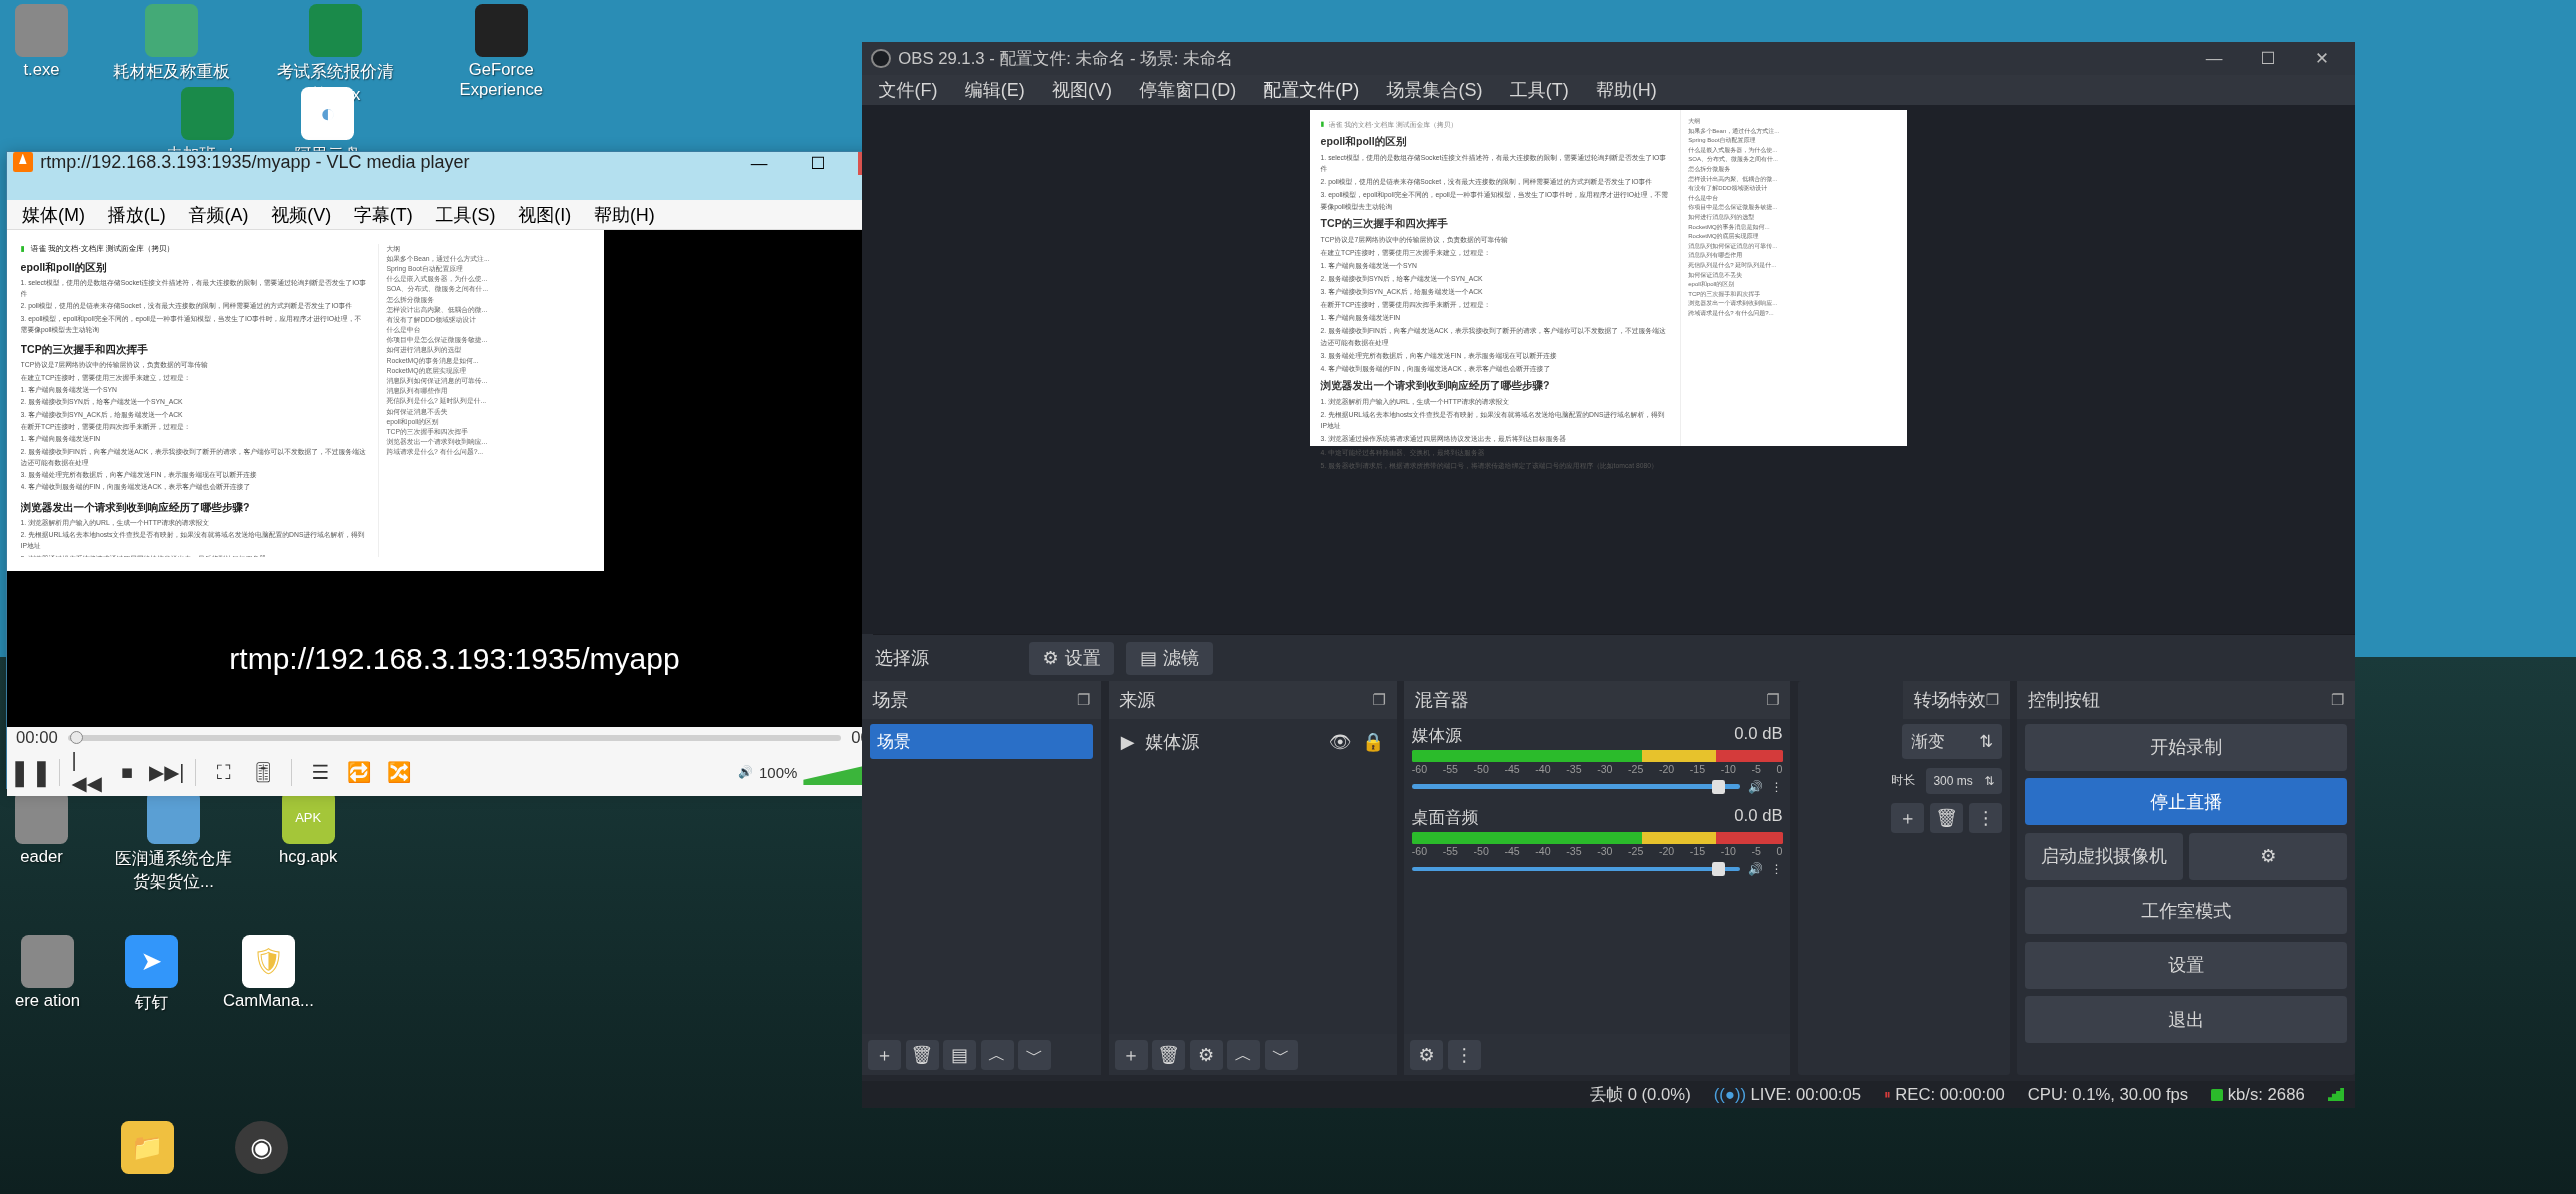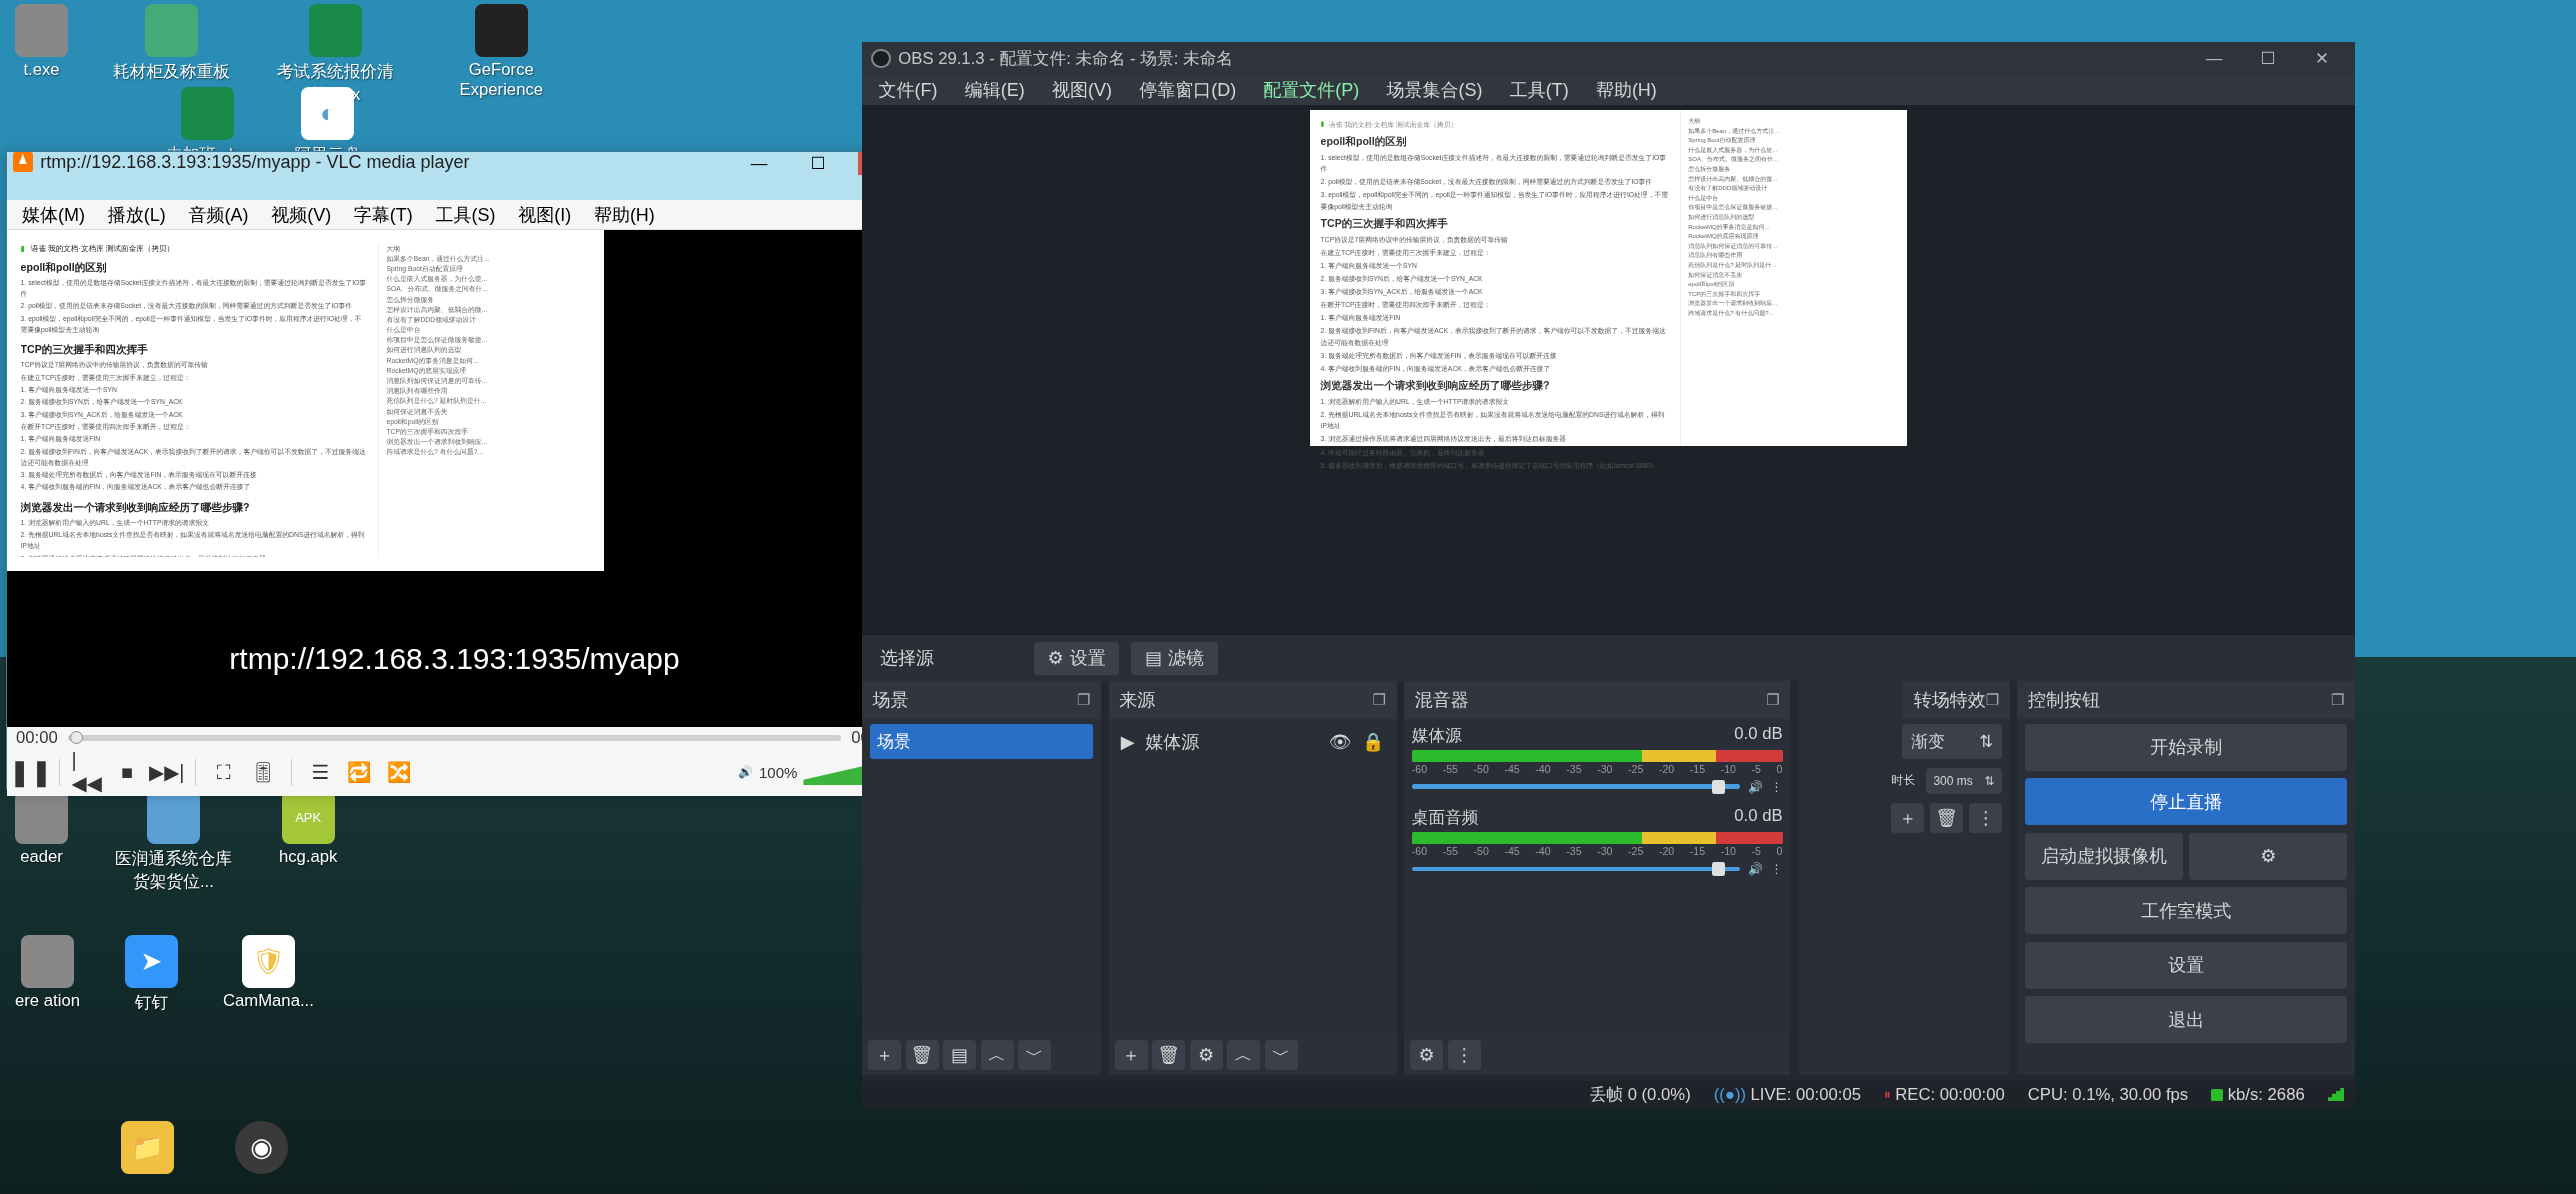--- a/index.html
+++ b/index.html
@@ -57,30 +57,30 @@
 
 .obs { position: absolute; top: 42px; left: 862px; width: 1493px; height: 1066px; background: #2a2e36; color: #d6d6d6; display: flex; flex-direction: column; }
 .obs-title { height: 33px; background: #2f333b; display: flex; align-items: center; padding: 0 9px; gap: 7.6px; }
 .obs-title-icon { width: 19.7px; height: 19.7px; border-radius: 50%; background: #1a1d22; border: 2.3px solid #888; }
 .obs-title-text { flex: 1; font-size: 16.7px; color: #c8c8c8; }
 .obs-win-btns { display: flex; gap: 6px; }
 .obs-win-btn { width: 48px; height: 27px; display: flex; align-items: center; justify-content: center; font-size: 16.7px; color: #bbb; cursor: pointer; }
 
 .obs-menu { height: 30px; background: #32363e; display: flex; align-items: center; padding: 0 3px; }
 .obs-menu-item { padding: 4.5px 13.6px; font-size: 18px; cursor: pointer; }
-.obs-menu-item.disabled { color: #86efac; }
+.obs-menu-item.disabled { color: #e5e5e5; }
 
 .obs-preview { flex: 0 0 529px; background: #1e2128; position: relative; display: flex; align-items: flex-start; justify-content: center; padding-top: 4.5px; }
 .obs-canvas { width: 597px; height: 336px; background: #fff; font-size: 7.6px; display: flex; }
 .obs-canvas-main { flex: 1.65; padding: 10.6px; color: #333; }
 .obs-canvas-side { flex: 1; border-left: 0.8px solid #eee; padding: 7.6px; font-size: 6px; color: #666; line-height: 1.6; }
 .obs-doc-h { font-weight: 700; font-size: 10.6px; margin: 4.5px 0 3px; }
 .obs-doc-p { font-size: 6.8px; color: #555; line-height: 1.7; margin-bottom: 1.5px; }
 
-.obs-toolbar { height: 47px; background: #2a2e36; border-top: 0.8px solid #1a1c22; display: flex; align-items: center; padding: 0 18px; gap: 12px; }
+.obs-toolbar { height: 47px; background: #2a2e36; border-top: 0.8px solid #1a1c22; display: flex; align-items: center; padding: 0 2px; gap: 12px; margin-left: 11px; }
 .obs-label-sel { font-size: 18px; color: #d6d6d6; }
 .obs-tool-btn { height: 33px; padding: 0 13.6px; background: #3b404a; border-radius: 3.8px; display: flex; align-items: center; gap: 6px; font-size: 18px; cursor: pointer; }
 
 .obs-docks { flex: 1; display: flex; gap: 7.6px; padding: 0 0 6px 0; background: #24272e; }
 .dock { background: #2a2e36; display: flex; flex-direction: column; border-radius: 3px; }
 .dock-head { height: 38px; background: #31353d; display: flex; align-items: center; justify-content: space-between; padding: 0 10.6px; font-size: 18px; }
 .dock-head-icon { font-size: 15px; color: #aaa; cursor: pointer; }
 .dock-body { flex: 1; padding: 4.5px 7.6px; overflow: hidden; }
 .dock-foot { height: 41px; background: #2c3038; display: flex; align-items: center; padding: 0 6px; gap: 4.5px; }
 .dock-foot-btn { width: 33px; height: 30px; background: #3b404a; border-radius: 3.8px; display: flex; align-items: center; justify-content: center; font-size: 18px; cursor: pointer; }

